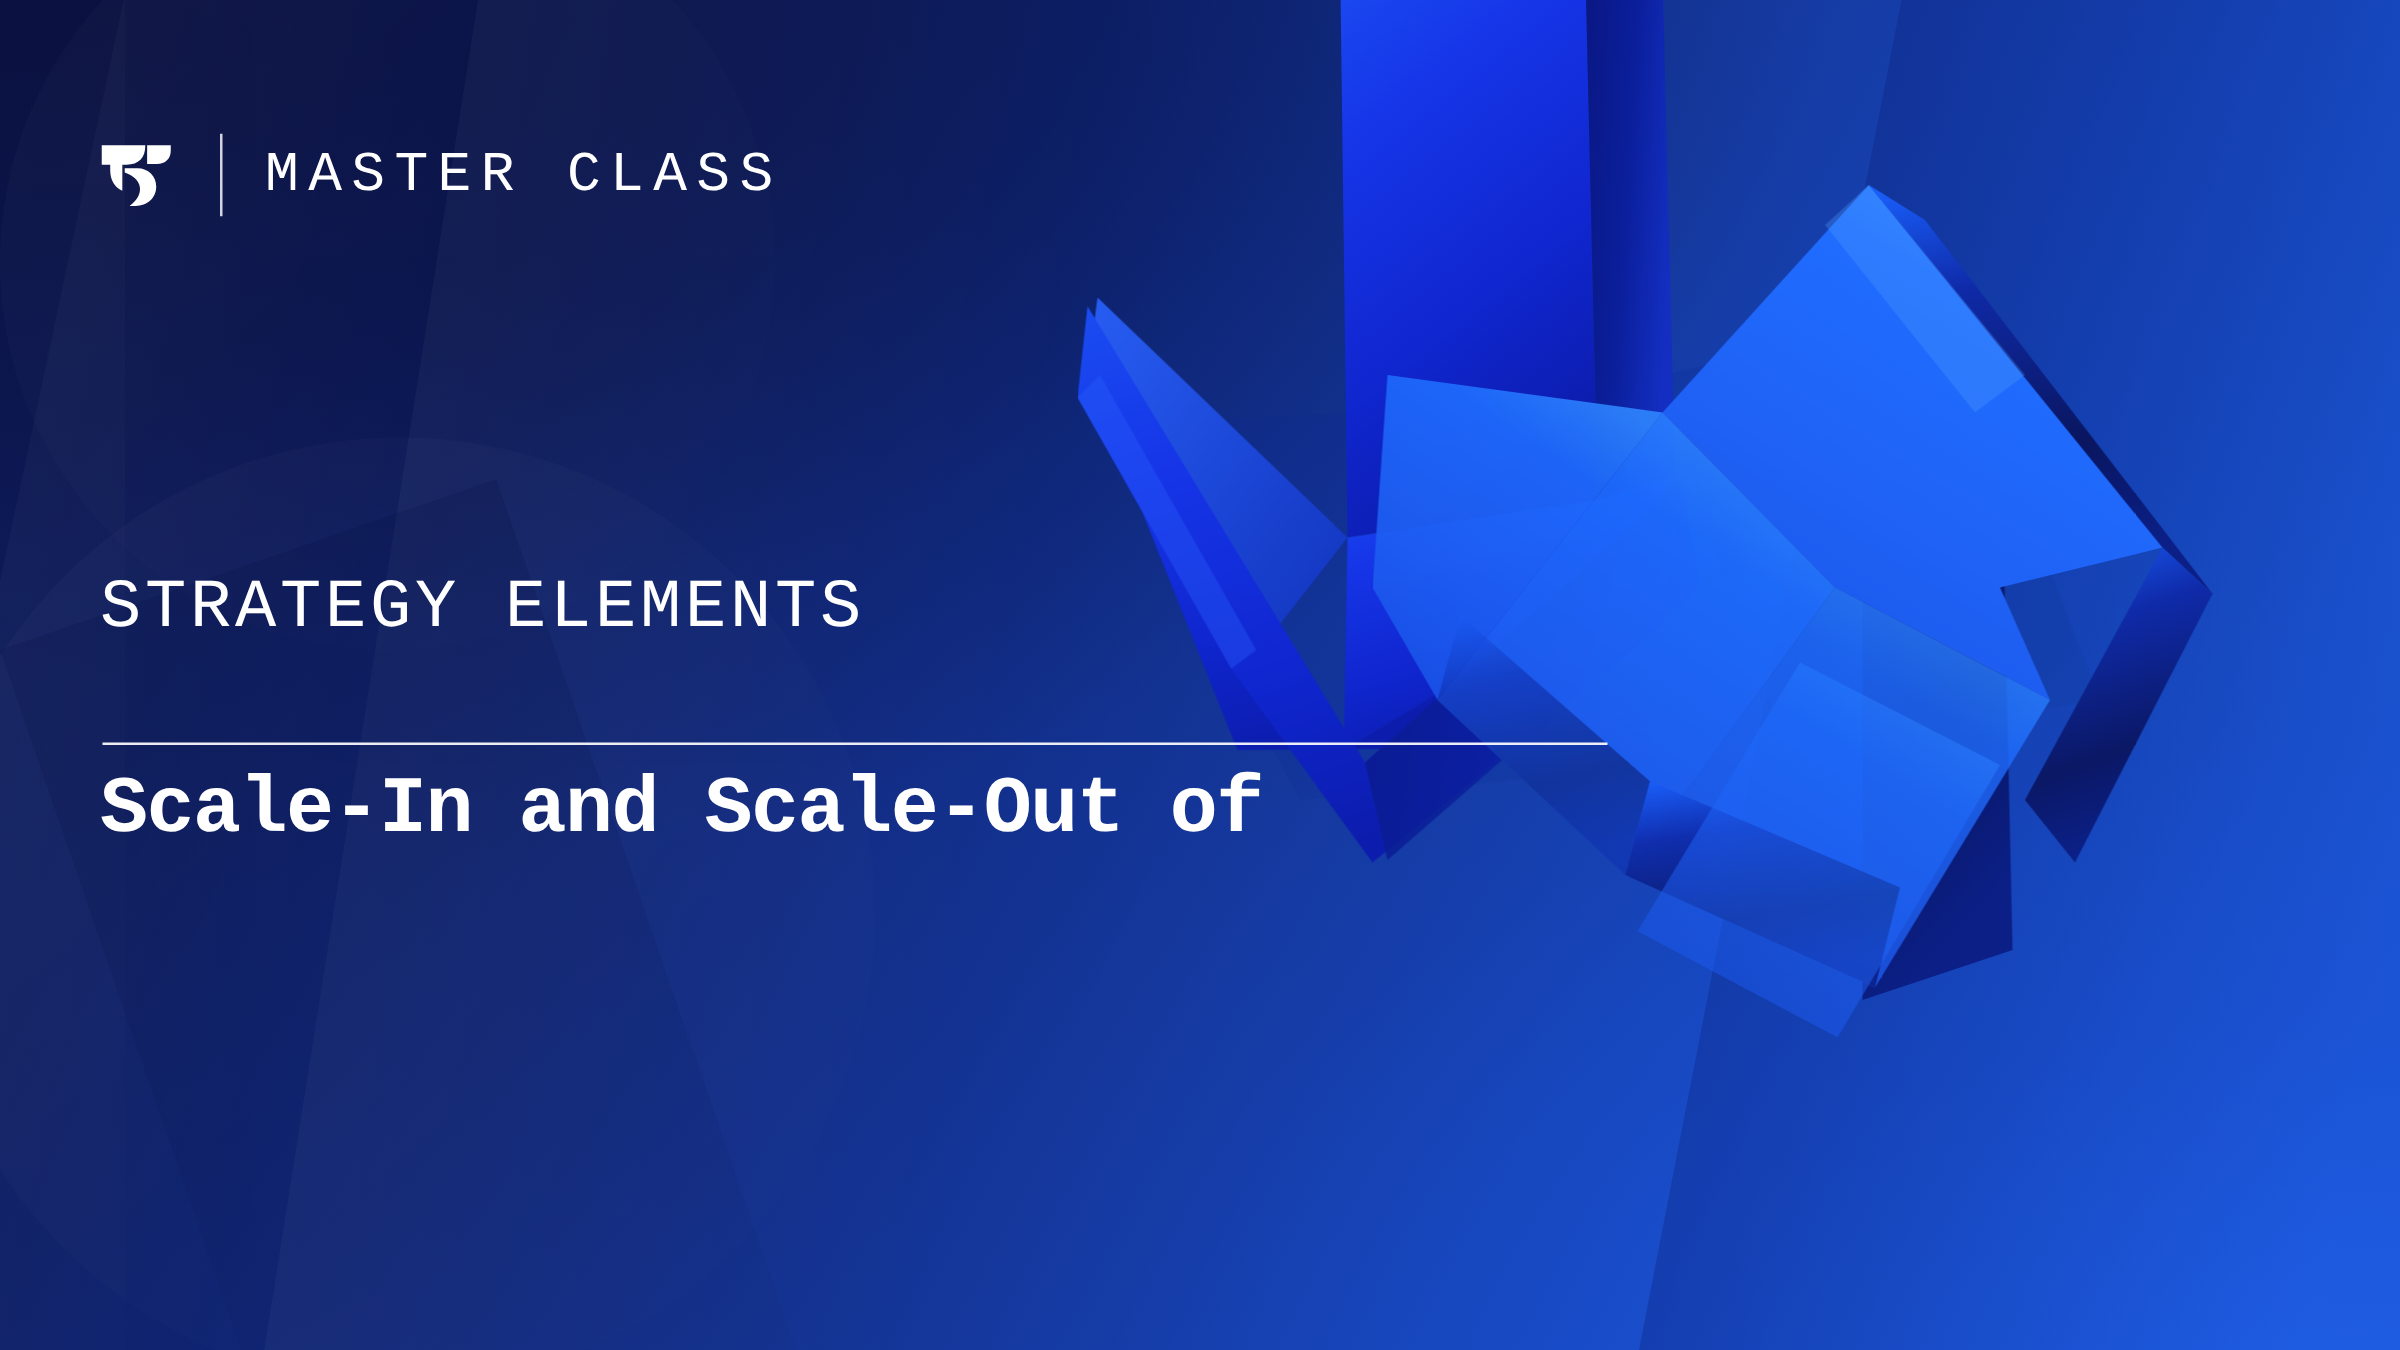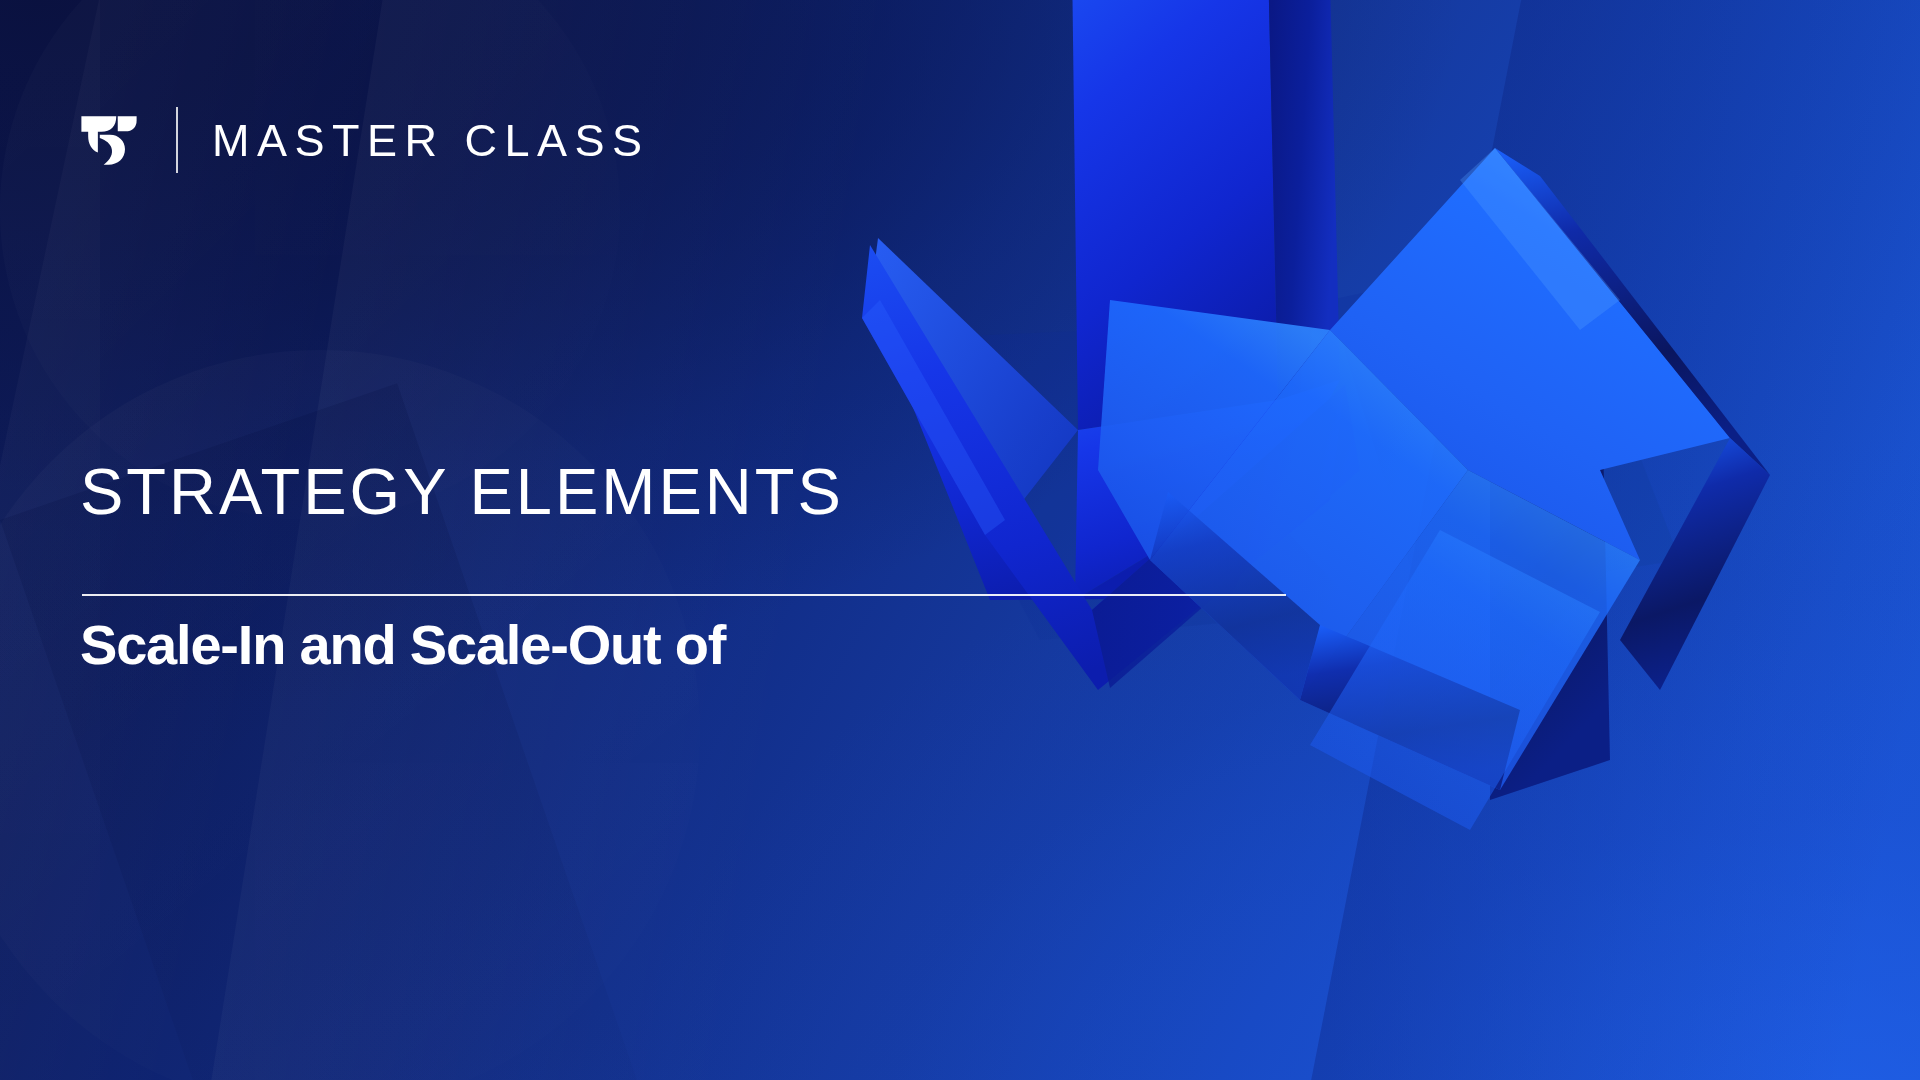--- a/index.html
+++ b/index.html
@@ -5,21 +5,21 @@
   html, body {
     margin: 0;
     padding: 0;
     background: #0b1b55;
   }
   #stage {
     position: relative;
     width: 1920px;
     height: 1080px;
     overflow: hidden;
-    font-family: Liberation Sans, sans-serif;
+    font-family: Liberation Mono, monospace;
     background: #0d2168;
   }
 
   
   .bg-base {
     position: absolute;
     inset: 0;
     background:
       linear-gradient(118deg,
         #0a1550 0%,
@@ -154,41 +154,41 @@
     line-height: 1;
     white-space: nowrap;
   }
 
   
   .eyebrow {
     position: absolute;
     left: 80px;
     top: 459px;
     color: #ffffff;
-    font-size: 65px;
+    font-size: 55px;
     font-weight: 300;
     letter-spacing: 3.0px;
     line-height: 1;
     white-space: nowrap;
   }
   .rule {
     position: absolute;
     left: 82px;
     top: 594px;
     width: 1204px;
     height: 2px;
     background: rgba(255,255,255,0.92);
   }
   .title {
     position: absolute;
     left: 80px;
     top: 612px;
     width: 1560px;
     color: #ffffff;
-    font-size: 56px;
+    font-size: 64px;
     font-weight: 700;
     letter-spacing: -1.2px;
     line-height: 1.17;
   }
   .title-line {
     display: block;
     white-space: nowrap;
   }
 </style>
 </head>

